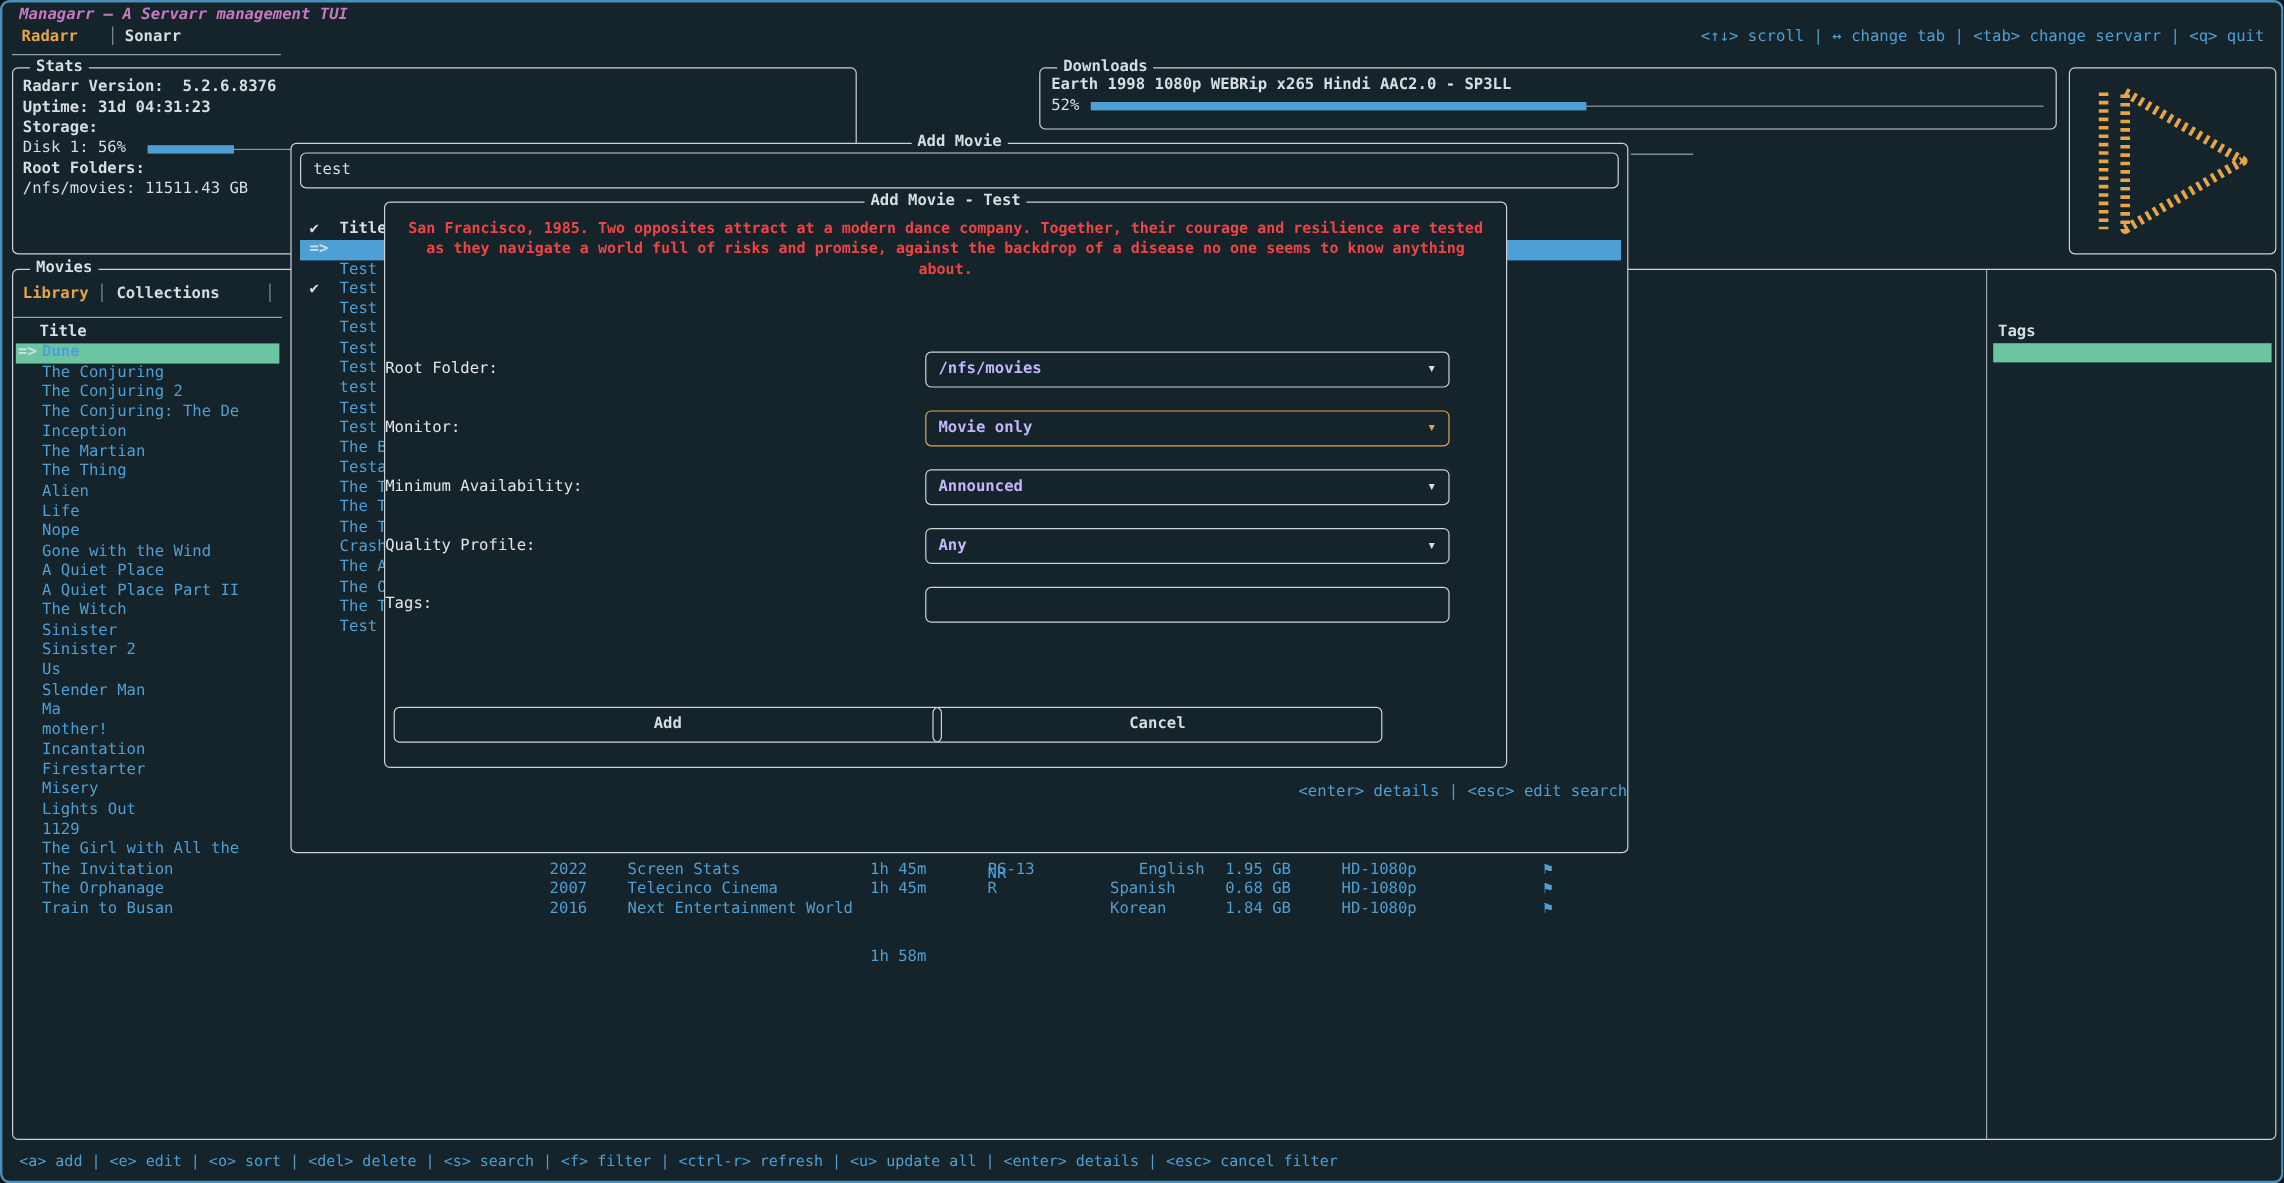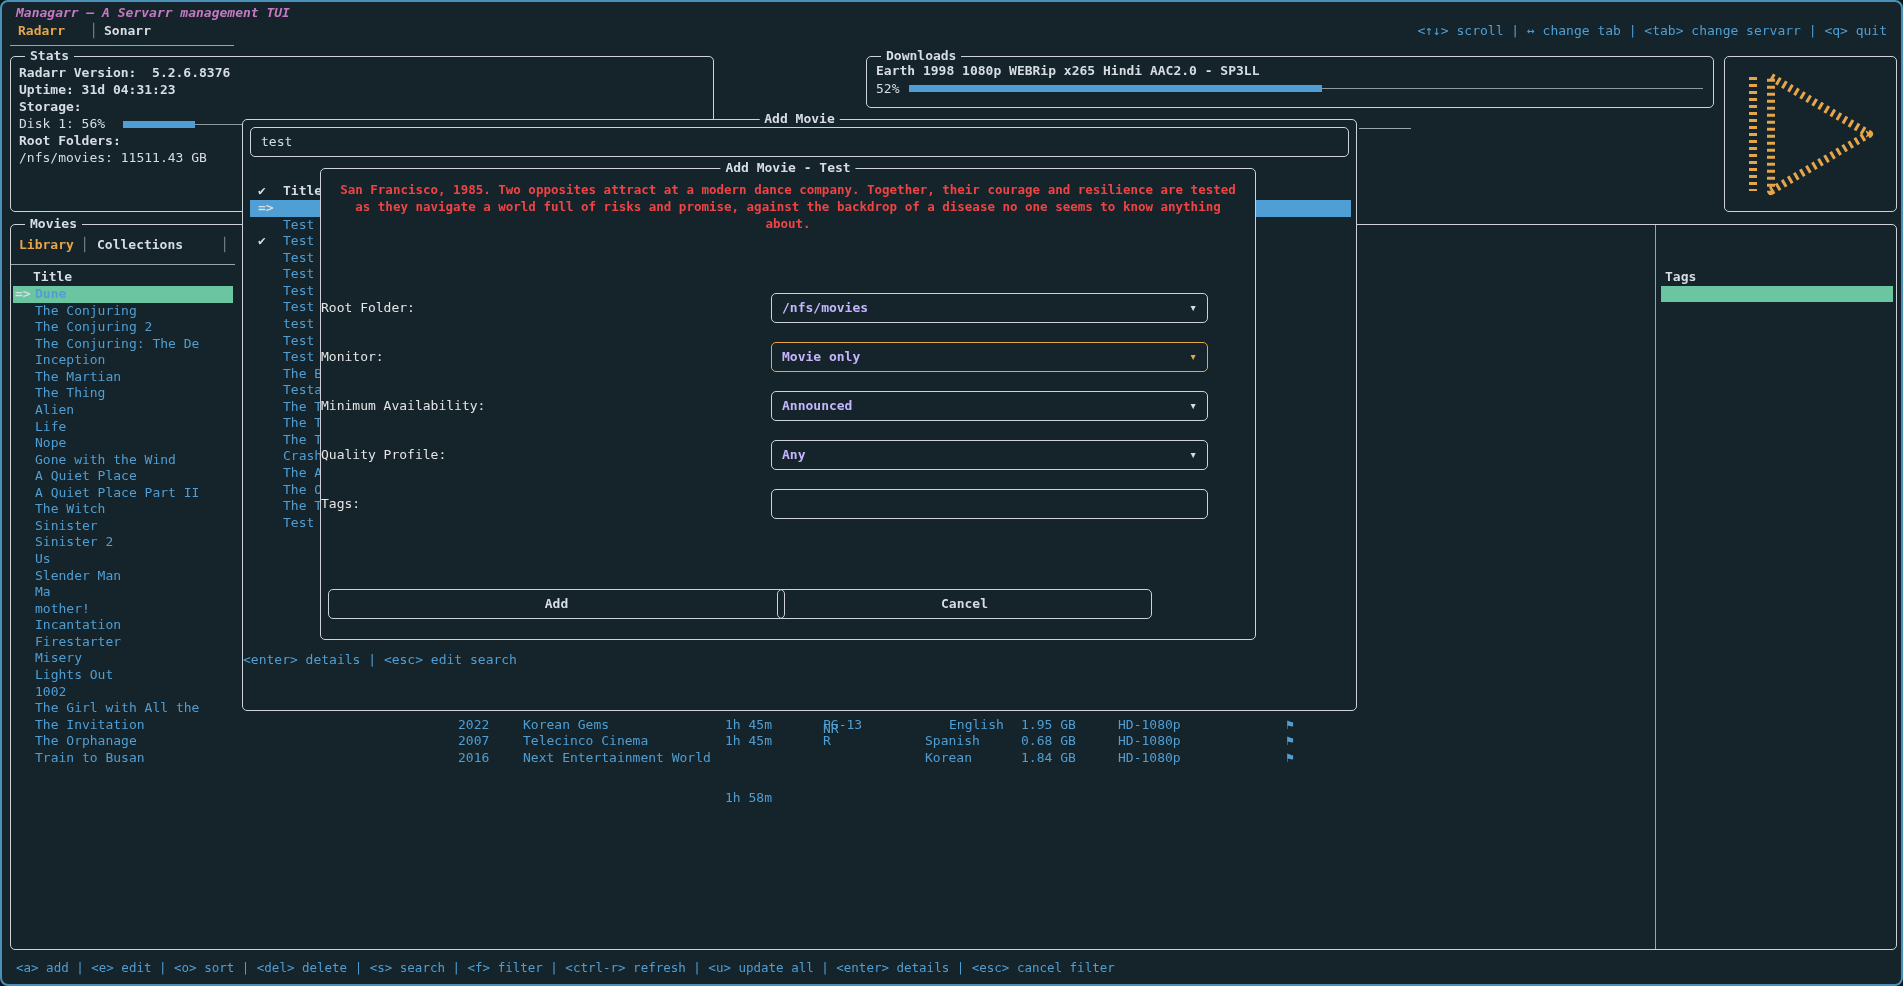--- a/index.html
+++ b/index.html
@@ -187,42 +187,42 @@
         <div class="row">
           <span class="pre"></span>
           <span class="tx">Misery</span>
         </div>
         <div class="row">
           <span class="pre"></span>
           <span class="tx">Lights Out</span>
         </div>
         <div class="row">
           <span class="pre"></span>
-          <span class="tx">1002</span>
+          <span class="tx">1129</span>
         </div>
         <div class="row">
           <span class="pre"></span>
           <span class="tx">The Girl with All the</span>
         </div>
         <div class="row">
           <span class="pre"></span>
           <span class="tx">The Invitation</span>
         </div>
         <div class="row">
           <span class="pre"></span>
           <span class="tx">The Orphanage</span>
         </div>
         <div class="row">
           <span class="pre"></span>
           <span class="tx">Train to Busan</span>
         </div>
       </div>
 
   <div class="t blue" style="left: 447px; top: 491.82px;">2022</div>
-      <div class="t blue" style="left: 512px; top: 491.82px;">Korean Gems</div>
+      <div class="t blue" style="left: 512px; top: 491.82px;">Screen Stats</div>
       <div class="t blue" style="left: 714px; top: 491.82px;">1h 45m</div>
       <div class="t blue" style="left: 812px; top: 491.82px;">PG-13</div>
       <div class="t blue" style="left: 914px; top: 491.82px; margin-left: 24px;">English</div>
       <div class="t blue" style="left: 1010px; top: 491.82px;">1.95 GB</div>
       <div class="t blue" style="left: 1107px; top: 491.82px;">HD-1080p</div>
       <div class="t blue" style="left: 1275px; top: 491.82px;">⚑</div>
       <div class="t blue" style="left: 447px; top: 508.39px;">2007</div>
       <div class="t blue" style="left: 512px; top: 508.39px;">Telecinco Cinema</div>
       <div class="t blue" style="left: 714px; top: 508.39px;">1h 45m</div>
       <div class="t blue" style="left: 812px; top: 508.39px;">R</div>
@@ -322,21 +322,21 @@
         </div>
         <div class="row">
           <span class="pre"></span>
           <span class="tx">The Test</span>
         </div>
         <div class="row">
           <span class="pre"></span>
           <span class="tx">Test</span>
         </div>
       </div>
-    <div class="t blue" style="left:0;top:532px;width:100%;text-align:left">&lt;enter&gt; details | &lt;esc&gt; edit search</div>
+    <div class="t blue" style="left:0;top:532px;width:100%;text-align:right">&lt;enter&gt; details | &lt;esc&gt; edit search</div>
   </div>
 
   <div class="panel win" style="left:318px;top:166px;width:936px;height:472px;z-index:20">
     <div class="ptitle center">Add Movie - Test</div>
     <div class="desc">San Francisco, 1985. Two opposites attract at a modern dance company. Together, their courage and resilience are tested as they navigate a world full of risks and promise, against the backdrop of a disease no one seems to know anything about.</div>
 
     <div class="flabel" style="top:131px">Root Folder:</div>
     <div class="fbox" style="top:124px">
       <span class="fval">/nfs/movies</span>
       <span class="farrow">▾</span>

